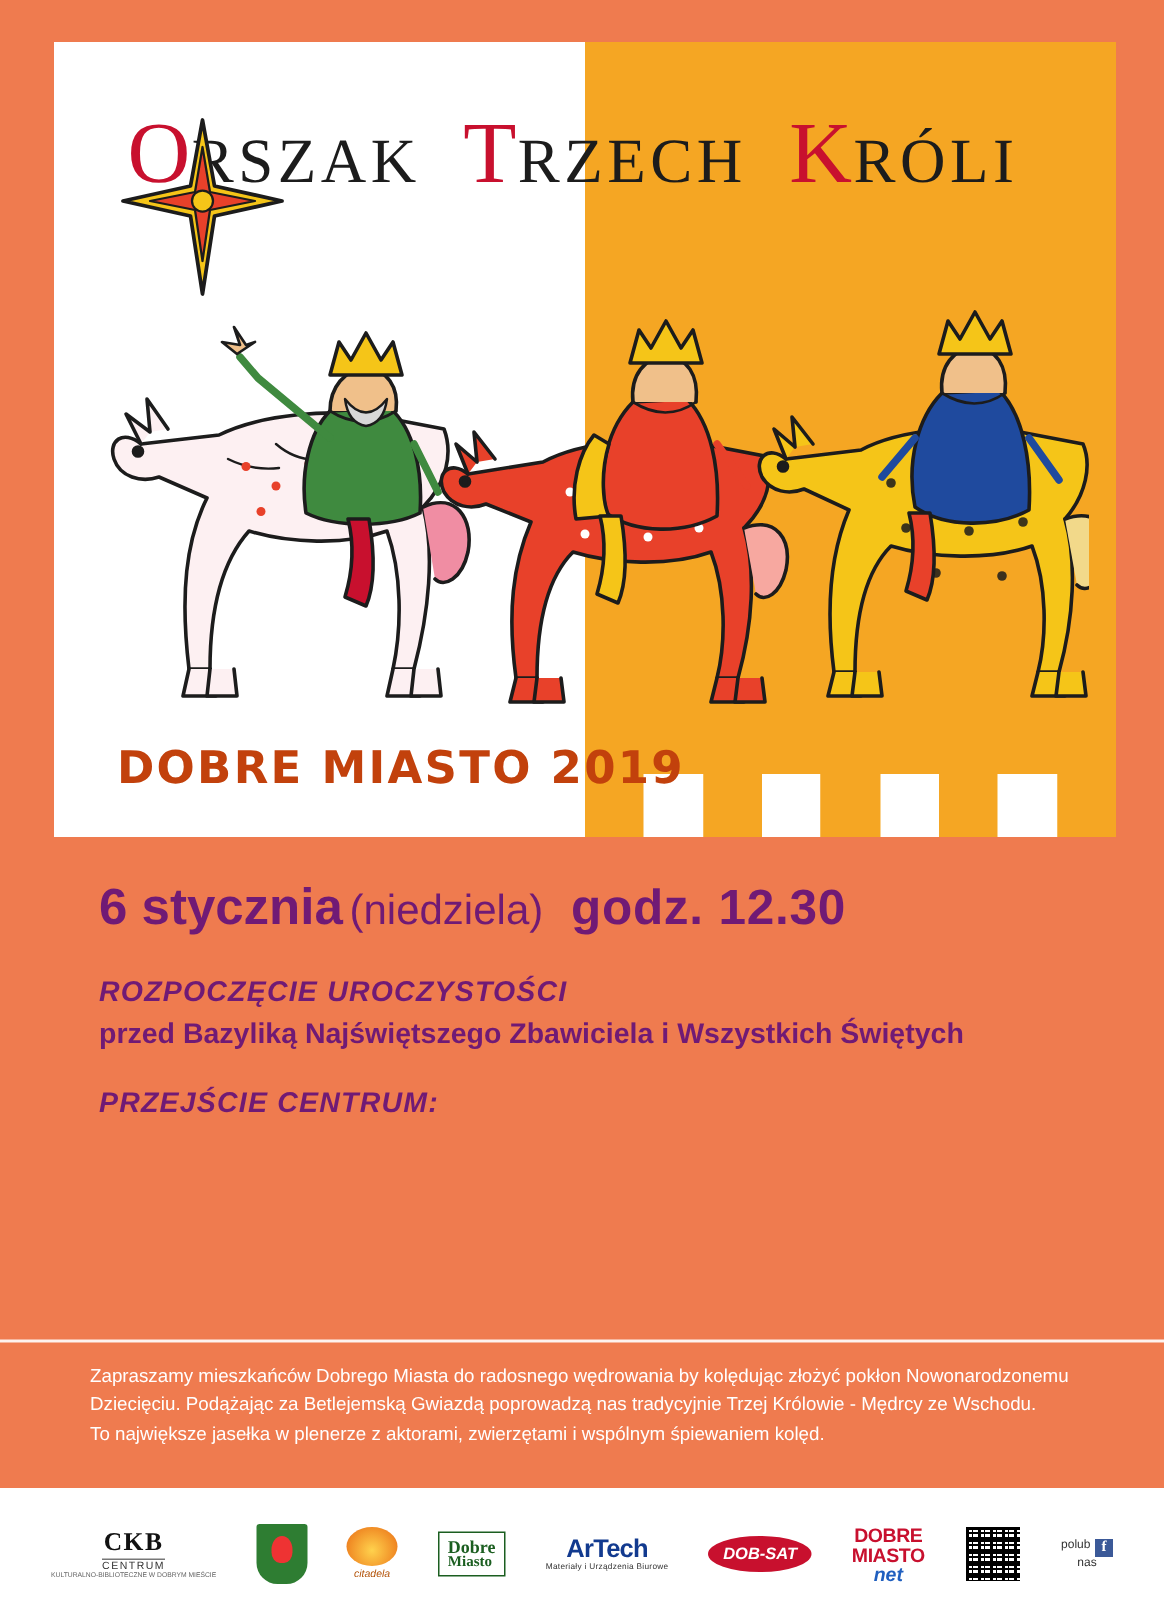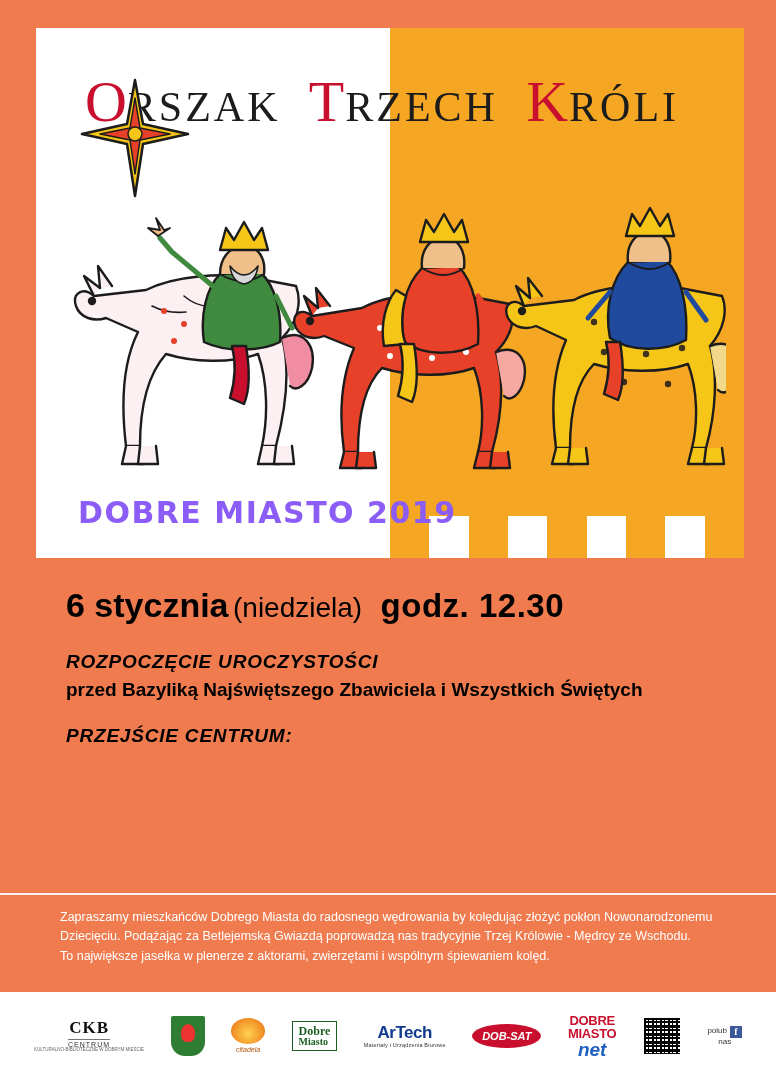--- a/index.html
+++ b/index.html
@@ -108,33 +108,33 @@
     z-index: 5;
   }
 
   .art-city {
     position: absolute;
     left: 42px;
     bottom: 28px;
     font-size: 30px;
     font-weight: bold;
     letter-spacing: 1.5px;
-    color: #8b5cf6;
+    color: #c2410c;
     font-family: "DejaVu Sans", sans-serif;
     z-index: 8;
   }
 
   
   .info {
     position: absolute;
     left: 0;
     right: 0;
     top: 586px;
     padding: 0 40px 0 66px;
-    color: #000000;
+    color: #701a75;
     box-sizing: border-box;
   }
   .date-line {
     white-space: nowrap;
     margin-bottom: 26px;
   }
   .date-main {
     font-size: 34px;
     font-weight: bold;
     letter-spacing: 0px;
@@ -285,21 +285,21 @@
 
   .logo-net .t1 {
     color: #c8102e;
     font-size: 13px;
     font-weight: bold;
     letter-spacing: -0.3px;
     line-height: 1;
   }
   .logo-net .t2 {
     color: #1f5fbf;
-    font-size: 19px;
+    font-size: 13px;
     font-weight: bold;
     font-style: italic;
     line-height: 1;
   }
 
   .qr {
     width: 36px; height: 36px;
     background-image:
       linear-gradient(90deg, #000 25%, transparent 25%, transparent 50%, #000 50%, #000 62%, transparent 62%),
       linear-gradient(0deg, #000 18%, transparent 18%, transparent 42%, #000 42%, #000 58%, transparent 58%, transparent 78%, #000 78%);

